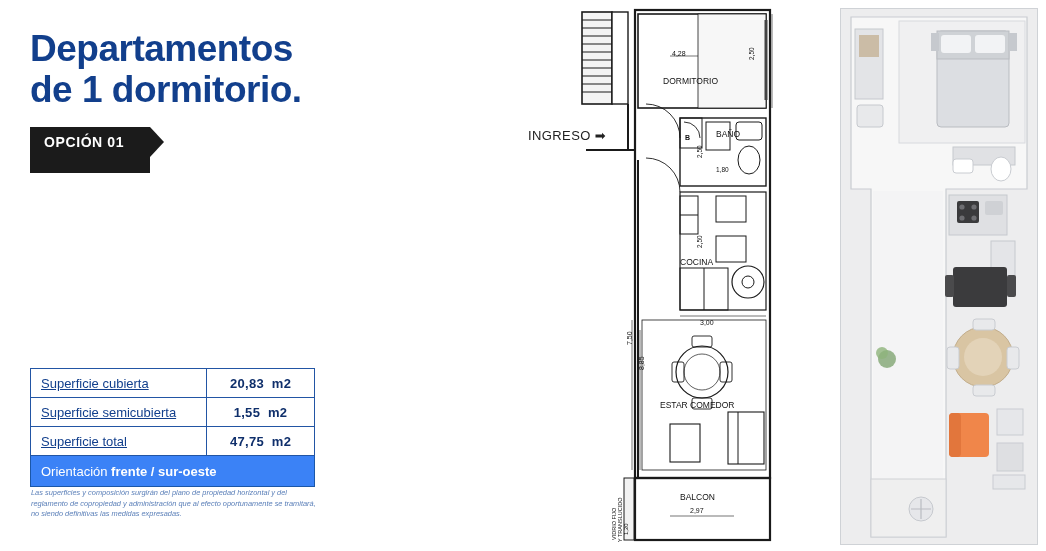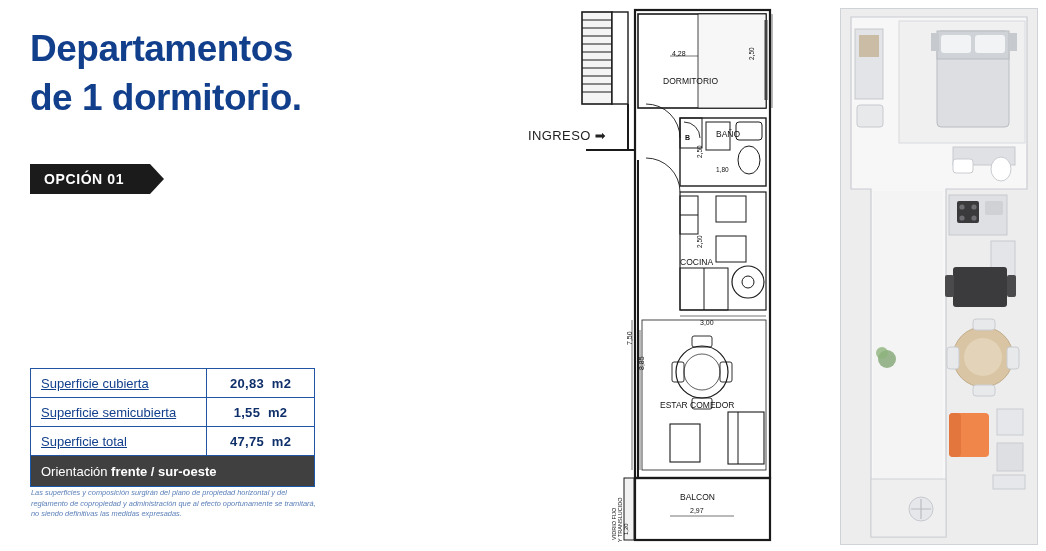--- a/index.html
+++ b/index.html
@@ -28,35 +28,34 @@
     width: 420px;
   }
   .title {
     color: #123f8c;
     font-size: 37px;
     font-weight: bold;
     line-height: 1.12;
     letter-spacing: -0.5px;
     margin: 0 0 16px 0;
   }
-  .title .l2 { display: block; margin-top: 8px; }
+  .title .l2 { display: block; }
 
   .opcion-tag {
     position: relative;
     display: inline-block;
     height: 30px;
     background: #1b1b1b;
     color: #ffffff;
-    padding: 0 26px 0 14px;
+    padding: 0 26px 16px 14px;
     line-height: 30px;
     font-size: 14px;
     letter-spacing: 0.6px;
     font-weight: bold;
     margin-bottom: 26px;
-    margin-top: 29px;
   }
   .opcion-tag .num { color: #ffffff; font-weight: bold; }
   .opcion-tag:after {
     content: "";
     position: absolute;
     right: -14px;
     top: 0;
     border-top: 15px solid transparent;
     border-bottom: 15px solid transparent;
     border-left: 14px solid #1b1b1b;
@@ -87,21 +86,21 @@
     color: #123f8c;
   }
   .surface-table td.label { text-align: left; width: 62%; text-decoration: underline; }
   .surface-table td.value {
     text-align: center;
     font-weight: bold;
     color: #0f2f6b;
     letter-spacing: 0.3px;
   }
   .surface-table tr.orient td {
-    background: #404040;
+    background: #3b82f6;
     color: #ffffff;
     border: 1px solid #1b57a8;
     font-size: 13px;
     height: 30px;
   }
   .surface-table tr.orient td b { font-weight: bold; }
 
   .fineprint {
     position: absolute;
     left: 31px;

